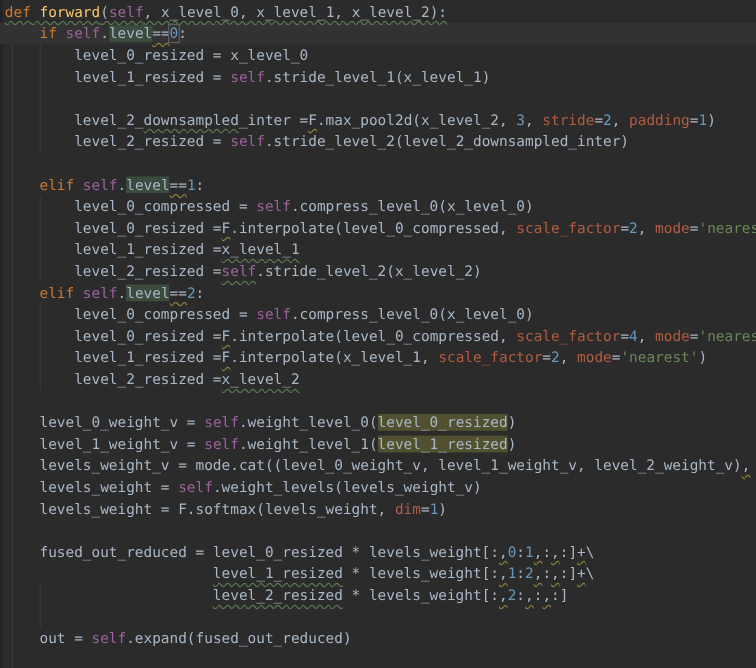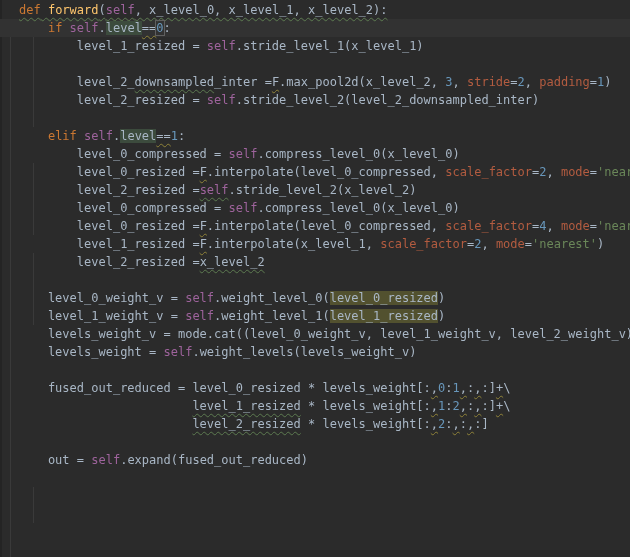--- a/index.html
+++ b/index.html
@@ -12,21 +12,21 @@
   html,body{margin:0;padding:0;background:#1e1e1e;}
   #editor{
     position:relative; width:630px; height:557px; overflow:hidden;
     background:var(--background);
     font-family:"DejaVu Sans Mono","Liberation Mono",monospace;
     font-size:12px; line-height:18px;
   }
   #gutter-edge{position:absolute;left:0;top:0;width:2px;height:557px;background:var(--gutter-edge);z-index:0;}
   .guide{position:absolute;width:1px;background:var(--indent-guide);z-index:0;}
   #code-area{position:relative;z-index:1;padding-top:1px;}
-  .line{height:18px;white-space:pre;padding-left:19px;color:var(--text);}
+  .line{height:18px;white-space:pre;padding-left:4px;color:var(--text);}
   .line.hl{background:var(--caret-line);}
   .tk{display:inline;}
   .c-p{color:var(--text);}
   .c-k{color:var(--keyword);}
   .c-f{color:var(--function-name);}
   .c-s{color:var(--self);}
   .c-n{color:var(--number);}
   .c-str{color:var(--string);}
   .c-a{color:var(--keyword-arg);}
   .u-t{text-decoration-line:underline;text-decoration-style:wavy;text-decoration-color:var(--typo-squiggle);text-decoration-thickness:1px;text-underline-offset:3px;}
@@ -41,38 +41,42 @@
 <div id="editor">
   <div id="gutter-edge"></div>
   <div class="guide" style="left:10px;top:20px;height:537px;"></div>
   <div class="guide" style="left:33px;top:37px;height:90px;"></div>
   <div class="guide" style="left:33px;top:163px;height:72px;"></div>
   <div class="guide" style="left:33px;top:253px;height:72px;"></div>
   <div class="guide" style="left:33px;top:487px;height:36px;"></div>
   <div id="code-area">
       <div class="line"><span class="tk c-k u-t">def</span><span class="tk c-p u-t"> </span><span class="tk c-f u-t">forward</span><span class="tk c-p u-t">(</span><span class="tk c-s u-t">self</span><span class="tk c-p u-t">, x_level_0, x_level_1, x_level_2):</span></div>
       <div class="line hl"><span class="tk c-p">    </span><span class="tk c-k">if</span><span class="tk c-p"> </span><span class="tk c-s">self</span><span class="tk c-p">.</span><span class="tk c-p b-g">level</span><span class="tk c-p u-w">==</span><span class="tk c-n b-x">0</span><span class="tk c-p">:</span></div>
+      <div class="line"><span class="tk c-p">        level_0_resized = x_level_0</span></div>
       <div class="line"><span class="tk c-p">        level_1_resized = </span><span class="tk c-s">self</span><span class="tk c-p">.stride_level_1(x_level_1)</span></div>
       <div class="line"></div>
       <div class="line"><span class="tk c-p">        level_2_</span><span class="tk c-p u-t">downsampled</span><span class="tk c-p">_inter =</span><span class="tk c-p u-w">F</span><span class="tk c-p">.max_pool2d(x_level_2, </span><span class="tk c-n">3</span><span class="tk c-p">, </span><span class="tk c-a">stride</span><span class="tk c-p">=</span><span class="tk c-n">2</span><span class="tk c-p">, </span><span class="tk c-a">padding</span><span class="tk c-p">=</span><span class="tk c-n">1</span><span class="tk c-p">)</span></div>
       <div class="line"><span class="tk c-p">        level_2_resized = </span><span class="tk c-s">self</span><span class="tk c-p">.stride_level_2(level_2_downsampled_inter)</span></div>
       <div class="line"></div>
       <div class="line"><span class="tk c-p">    </span><span class="tk c-k">elif</span><span class="tk c-p"> </span><span class="tk c-s">self</span><span class="tk c-p">.</span><span class="tk c-p b-g">level</span><span class="tk c-p u-w">==</span><span class="tk c-n">1</span><span class="tk c-p">:</span></div>
       <div class="line"><span class="tk c-p">        level_0_compressed = </span><span class="tk c-s">self</span><span class="tk c-p">.compress_level_0(x_level_0)</span></div>
       <div class="line"><span class="tk c-p">        level_0_resized =</span><span class="tk c-p u-w">F</span><span class="tk c-p">.interpolate(level_0_compressed, </span><span class="tk c-a">scale_factor</span><span class="tk c-p">=</span><span class="tk c-n">2</span><span class="tk c-p">, </span><span class="tk c-a">mode</span><span class="tk c-p">=</span><span class="tk c-str">'nearest'</span></div>
+      <div class="line"><span class="tk c-p">        level_1_resized =</span><span class="tk c-p u-t">x_level_1</span></div>
       <div class="line"><span class="tk c-p">        level_2_resized =</span><span class="tk c-s u-t">self</span><span class="tk c-p">.stride_level_2(x_level_2)</span></div>
+      <div class="line"><span class="tk c-p">    </span><span class="tk c-k">elif</span><span class="tk c-p"> </span><span class="tk c-s">self</span><span class="tk c-p">.</span><span class="tk c-p b-g">level</span><span class="tk c-p u-w">==</span><span class="tk c-n">2</span><span class="tk c-p">:</span></div>
       <div class="line"><span class="tk c-p">        level_0_compressed = </span><span class="tk c-s">self</span><span class="tk c-p">.compress_level_0(x_level_0)</span></div>
       <div class="line"><span class="tk c-p">        level_0_resized =</span><span class="tk c-p u-w">F</span><span class="tk c-p">.interpolate(level_0_compressed, </span><span class="tk c-a">scale_factor</span><span class="tk c-p">=</span><span class="tk c-n">4</span><span class="tk c-p">, </span><span class="tk c-a">mode</span><span class="tk c-p">=</span><span class="tk c-str">'nearest'</span></div>
       <div class="line"><span class="tk c-p">        level_1_resized =</span><span class="tk c-p u-w">F</span><span class="tk c-p">.interpolate(x_level_1, </span><span class="tk c-a">scale_factor</span><span class="tk c-p">=</span><span class="tk c-n">2</span><span class="tk c-p">, </span><span class="tk c-a">mode</span><span class="tk c-p">=</span><span class="tk c-str">'nearest'</span><span class="tk c-p">)</span></div>
       <div class="line"><span class="tk c-p">        level_2_resized =</span><span class="tk c-p u-t">x_level_2</span></div>
       <div class="line"></div>
       <div class="line"><span class="tk c-p">    level_0_weight_v = </span><span class="tk c-s">self</span><span class="tk c-p">.weight_level_0(</span><span class="tk c-p b-o">level_0_resized</span><span class="tk c-p">)</span></div>
       <div class="line"><span class="tk c-p">    level_1_weight_v = </span><span class="tk c-s">self</span><span class="tk c-p">.weight_level_1(</span><span class="tk c-p b-o">level_1_resized</span><span class="tk c-p">)</span></div>
       <div class="line"><span class="tk c-p">    levels_weight_v = mode.cat((level_0_weight_v, level_1_weight_v, level_2_weight_v)</span><span class="tk c-p u-w">,</span></div>
       <div class="line"><span class="tk c-p">    levels_weight = </span><span class="tk c-s">self</span><span class="tk c-p">.weight_levels(levels_weight_v)</span></div>
+      <div class="line"><span class="tk c-p">    levels_weight = F.softmax(levels_weight, </span><span class="tk c-a">dim</span><span class="tk c-p">=</span><span class="tk c-n">1</span><span class="tk c-p">)</span></div>
       <div class="line"></div>
       <div class="line"><span class="tk c-p">    fused_out_reduced = level_0_resized * levels_weight[:</span><span class="tk c-p u-w">,</span><span class="tk c-n">0</span><span class="tk c-p">:</span><span class="tk c-n">1</span><span class="tk c-p u-w">,</span><span class="tk c-p">:</span><span class="tk c-p u-w">,</span><span class="tk c-p">:]</span><span class="tk c-p u-w">+</span><span class="tk c-p">\</span></div>
       <div class="line"><span class="tk c-p">                        </span><span class="tk c-p u-t">level_1_resized</span><span class="tk c-p"> * levels_weight[:</span><span class="tk c-p u-w">,</span><span class="tk c-n">1</span><span class="tk c-p">:</span><span class="tk c-n">2</span><span class="tk c-p u-w">,</span><span class="tk c-p">:</span><span class="tk c-p u-w">,</span><span class="tk c-p">:]</span><span class="tk c-p u-w">+</span><span class="tk c-p">\</span></div>
       <div class="line"><span class="tk c-p">                        </span><span class="tk c-p u-t">level_2_resized</span><span class="tk c-p"> * levels_weight[:</span><span class="tk c-p u-w">,</span><span class="tk c-n">2</span><span class="tk c-p">:</span><span class="tk c-p u-w">,</span><span class="tk c-p">:</span><span class="tk c-p u-w">,</span><span class="tk c-p">:]</span></div>
       <div class="line"></div>
       <div class="line"><span class="tk c-p">    out = </span><span class="tk c-s">self</span><span class="tk c-p">.expand(fused_out_reduced)</span></div>
     </div>
 </div>
 
 </body></html>

